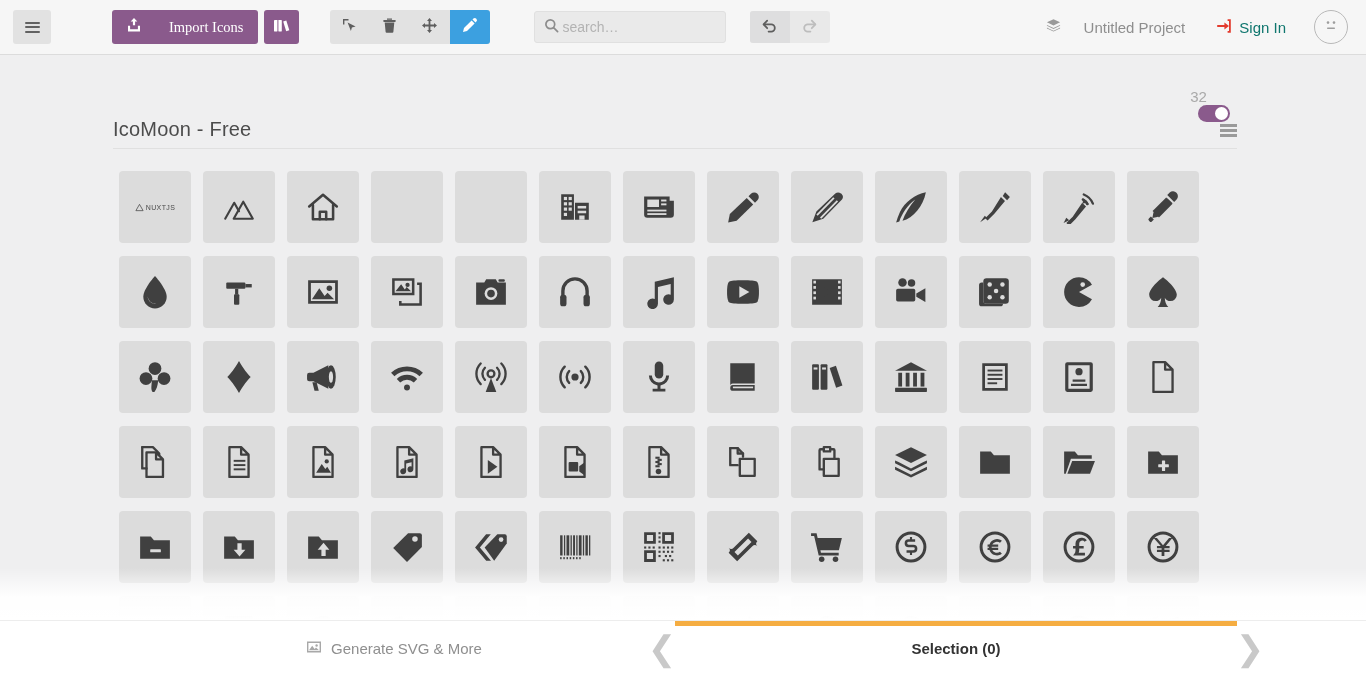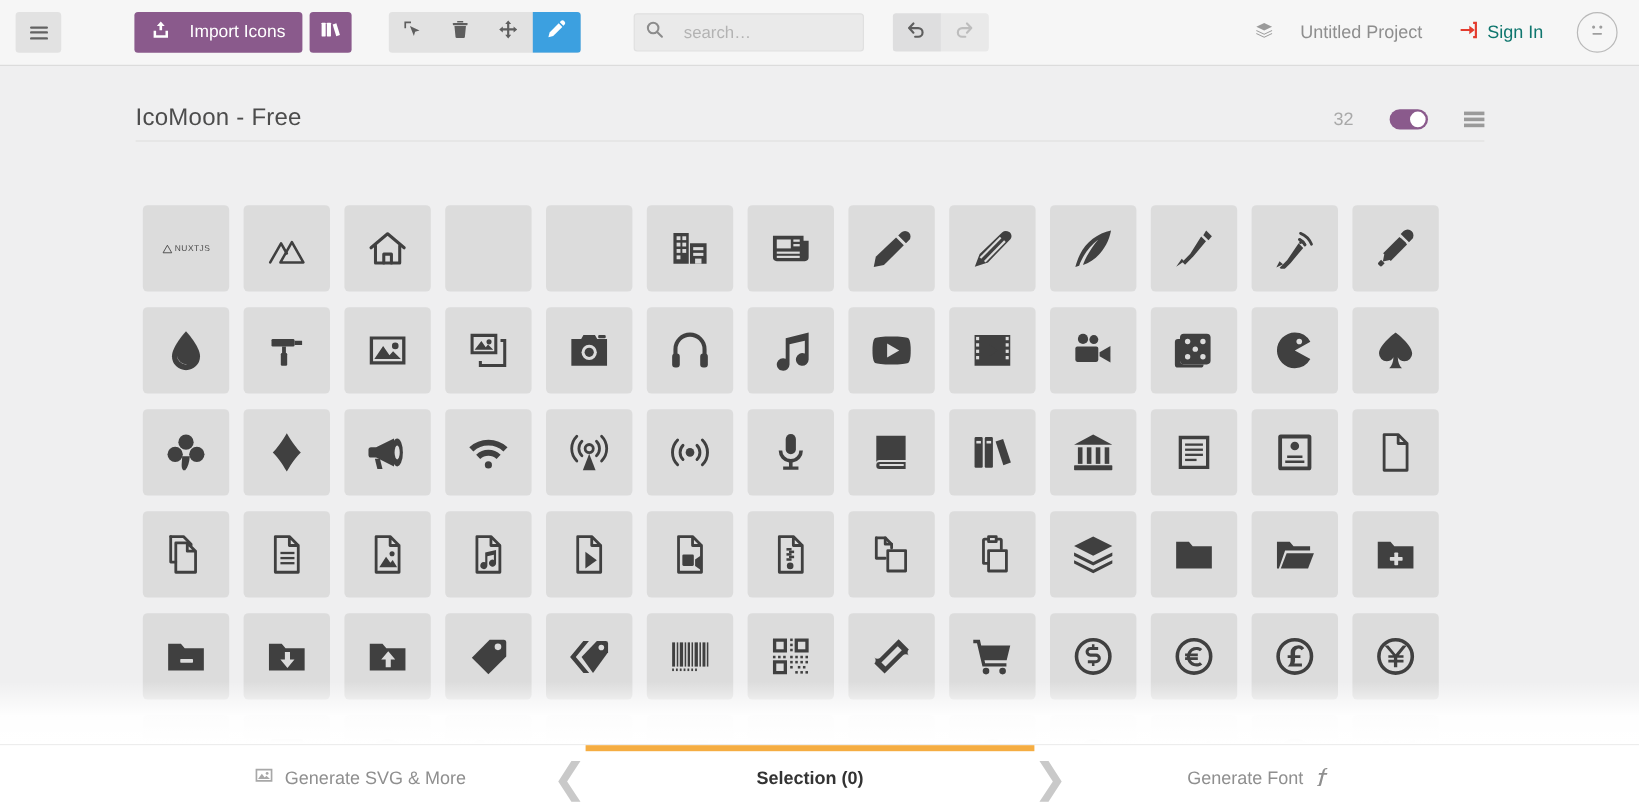--- a/index.html
+++ b/index.html
@@ -24,22 +24,22 @@
     background: #e2e2e2; border-radius: 3px;
     display: flex; align-items: center; justify-content: center;
     cursor: pointer;
   }
   .ham-lines { width: 15px; }
   .ham-lines i { display: block; height: 2px; background: #626262; margin: 2.5px 0; border-radius: 1px; }
 
   .btn-import {
     margin-left: 61px; height: 34px; padding: 0 14px;
     background: #8a5a8c; color: #fff; border-radius: 3px;
-    display: flex; align-items: center; gap: 16px;
-    font-size: 14.5px; cursor: pointer; white-space: nowrap;
+    display: flex; align-items: center; gap: 27px;
+    font-size: 14.5px; cursor: pointer; white-space: nowrap; font-family: Liberation Serif, serif;
   }
   .btn-lib {
     margin-left: 6px; width: 35px; height: 34px;
     background: #8a5a8c; border-radius: 3px;
     display: flex; align-items: center; justify-content: center;
     cursor: pointer;
   }
 
   .toolgroup {
     margin-left: 31px; height: 34px;
@@ -49,21 +49,21 @@
   .toolbtn {
     width: 40px; height: 34px;
     display: flex; align-items: center; justify-content: center;
     cursor: pointer;
   }
   .toolbtn.active { background: #3ca0e0; }
 
   .searchbox {
     margin-left: 44px; width: 192px; height: 32px;
     background: #eaeaea; border: 1px solid #e0e0e0; border-radius: 3px;
-    display: flex; align-items: center; padding: 0 9px; gap: 17px;
+    display: flex; align-items: center; padding: 0 9px; gap: 4px;
   }
   .searchbox input {
     border: none; outline: none; background: transparent;
     font-family: "Liberation Sans", sans-serif;
     font-size: 14px; color: #555; width: 100%;
   }
   .searchbox input::placeholder { color: #b3b3b3; }
 
   .undogroup {
     margin-left: 24px; height: 32px;
@@ -107,21 +107,21 @@
     width: 1124px;
     border-bottom: 1px solid #e0e0e0;
     padding-bottom: 9px;
     display: flex; align-items: flex-end;
   }
   #settitle {
     font-size: 20px; font-weight: 400; color: #4c4c4c;
     letter-spacing: .2px; line-height: 1;
   }
   .set-tools {
-    margin-left: auto; display: flex; align-items: center; gap: 0;
+    margin-left: auto; display: flex; align-items: center; gap: 0; flex-direction: column;
   }
   #setcount { color: #a9a9a9; font-size: 15px; margin-right: 30px; }
   .toggle {
     width: 32px; height: 17px; border-radius: 9px;
     background: #8a5a8c; position: relative; cursor: pointer;
   }
   .toggle .knob {
     position: absolute; top: 2px; right: 2px;
     width: 13px; height: 13px; border-radius: 50%; background: #fff;
   }
@@ -1144,22 +1144,14 @@
       <span>Generate SVG &amp; More</span>
     </div>
 
     <div class="bb-tab center">
       <div class="bb-bar"></div>
       <div class="chev left">❮</div>
       <span>Selection (0)</span>
       <div class="chev right">❯</div>
     </div>
 
-    <div class="bb-tab">
-      <span>Generate Font</span>
-      <span>
-        <svg width="15" height="17" viewBox="0 0 15 17" fill="#8f8f8f">
-          <path d="M11.4 2.1 c-1.9-.6-3.6 .2-4.2 2.2 L6.7 6.1 H4.2 l-.4 1.5 h2.4 l-2 7.6 c-.3 1.1-.9 1.4-1.6 1.2 l-.4 1.4 c1.9 .5 3.4-.4 3.9-2.3 l2-7.9 h2.7 l.4-1.5 H8.5 l .5-1.9 c .3-1 .9-1.3 1.7-1.1 Z"></path>
-        </svg>
-      </span>
-    </div>
   </div>
 </div>
 
 </body></html>

